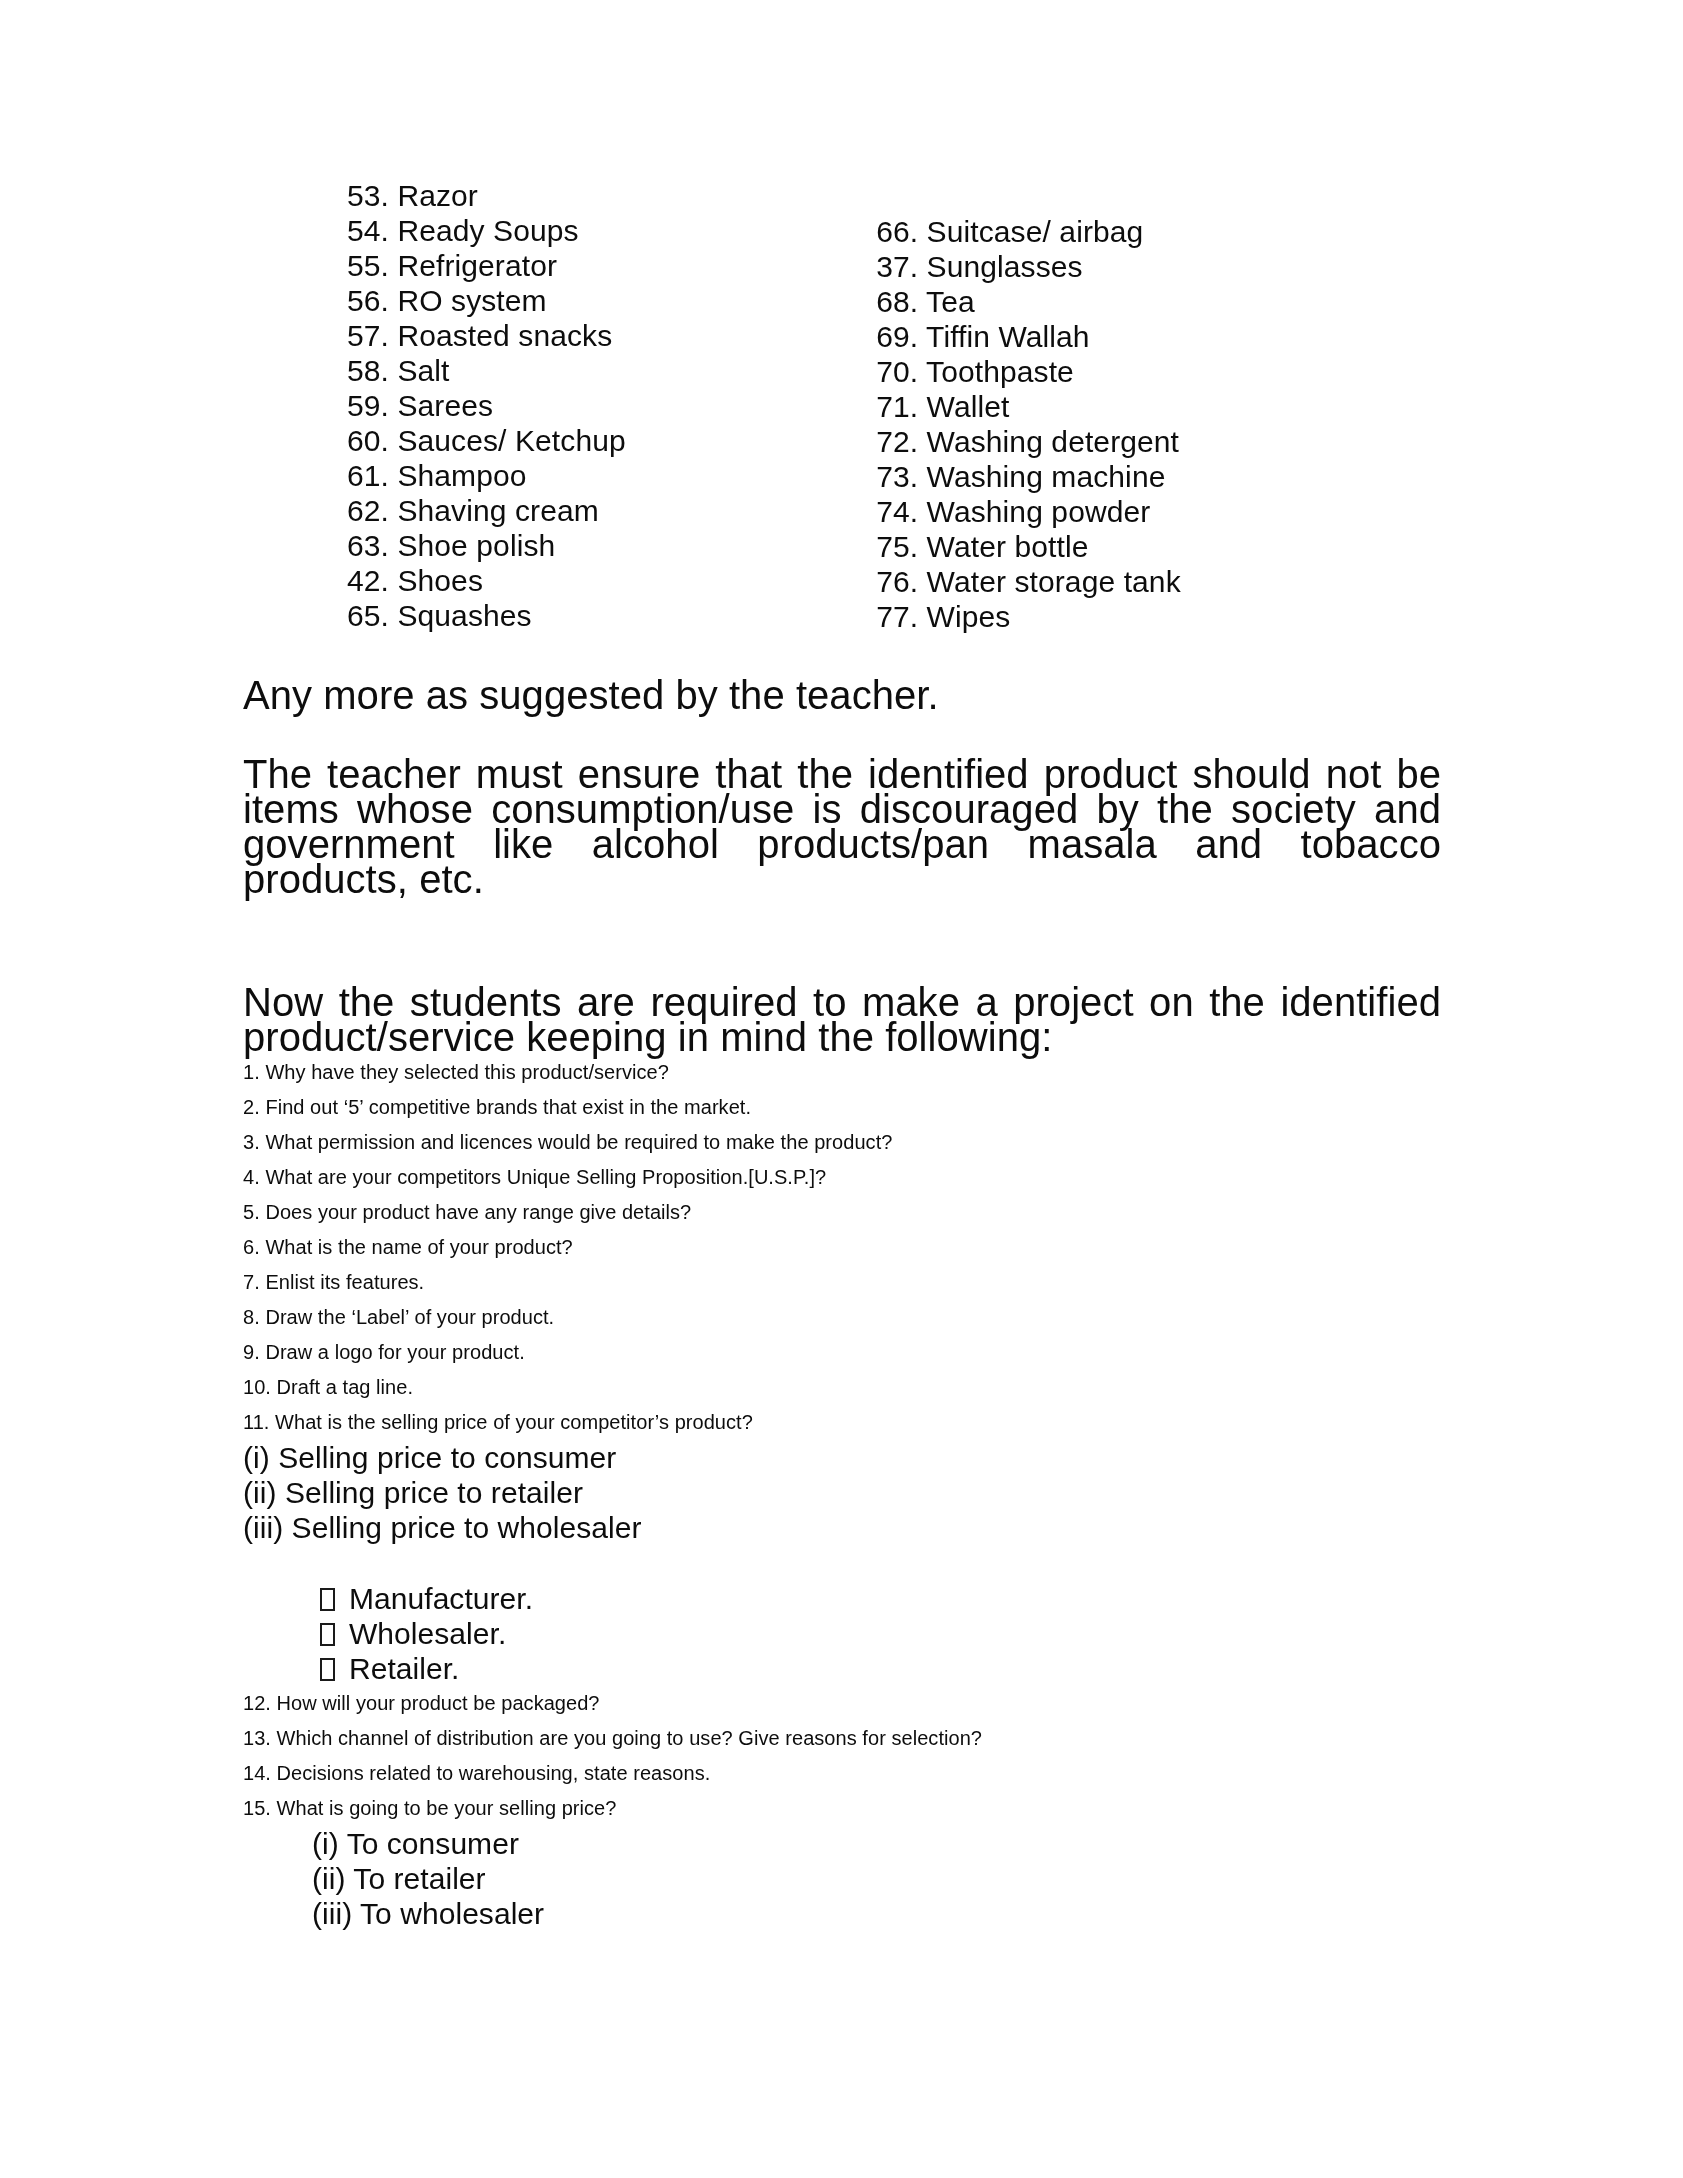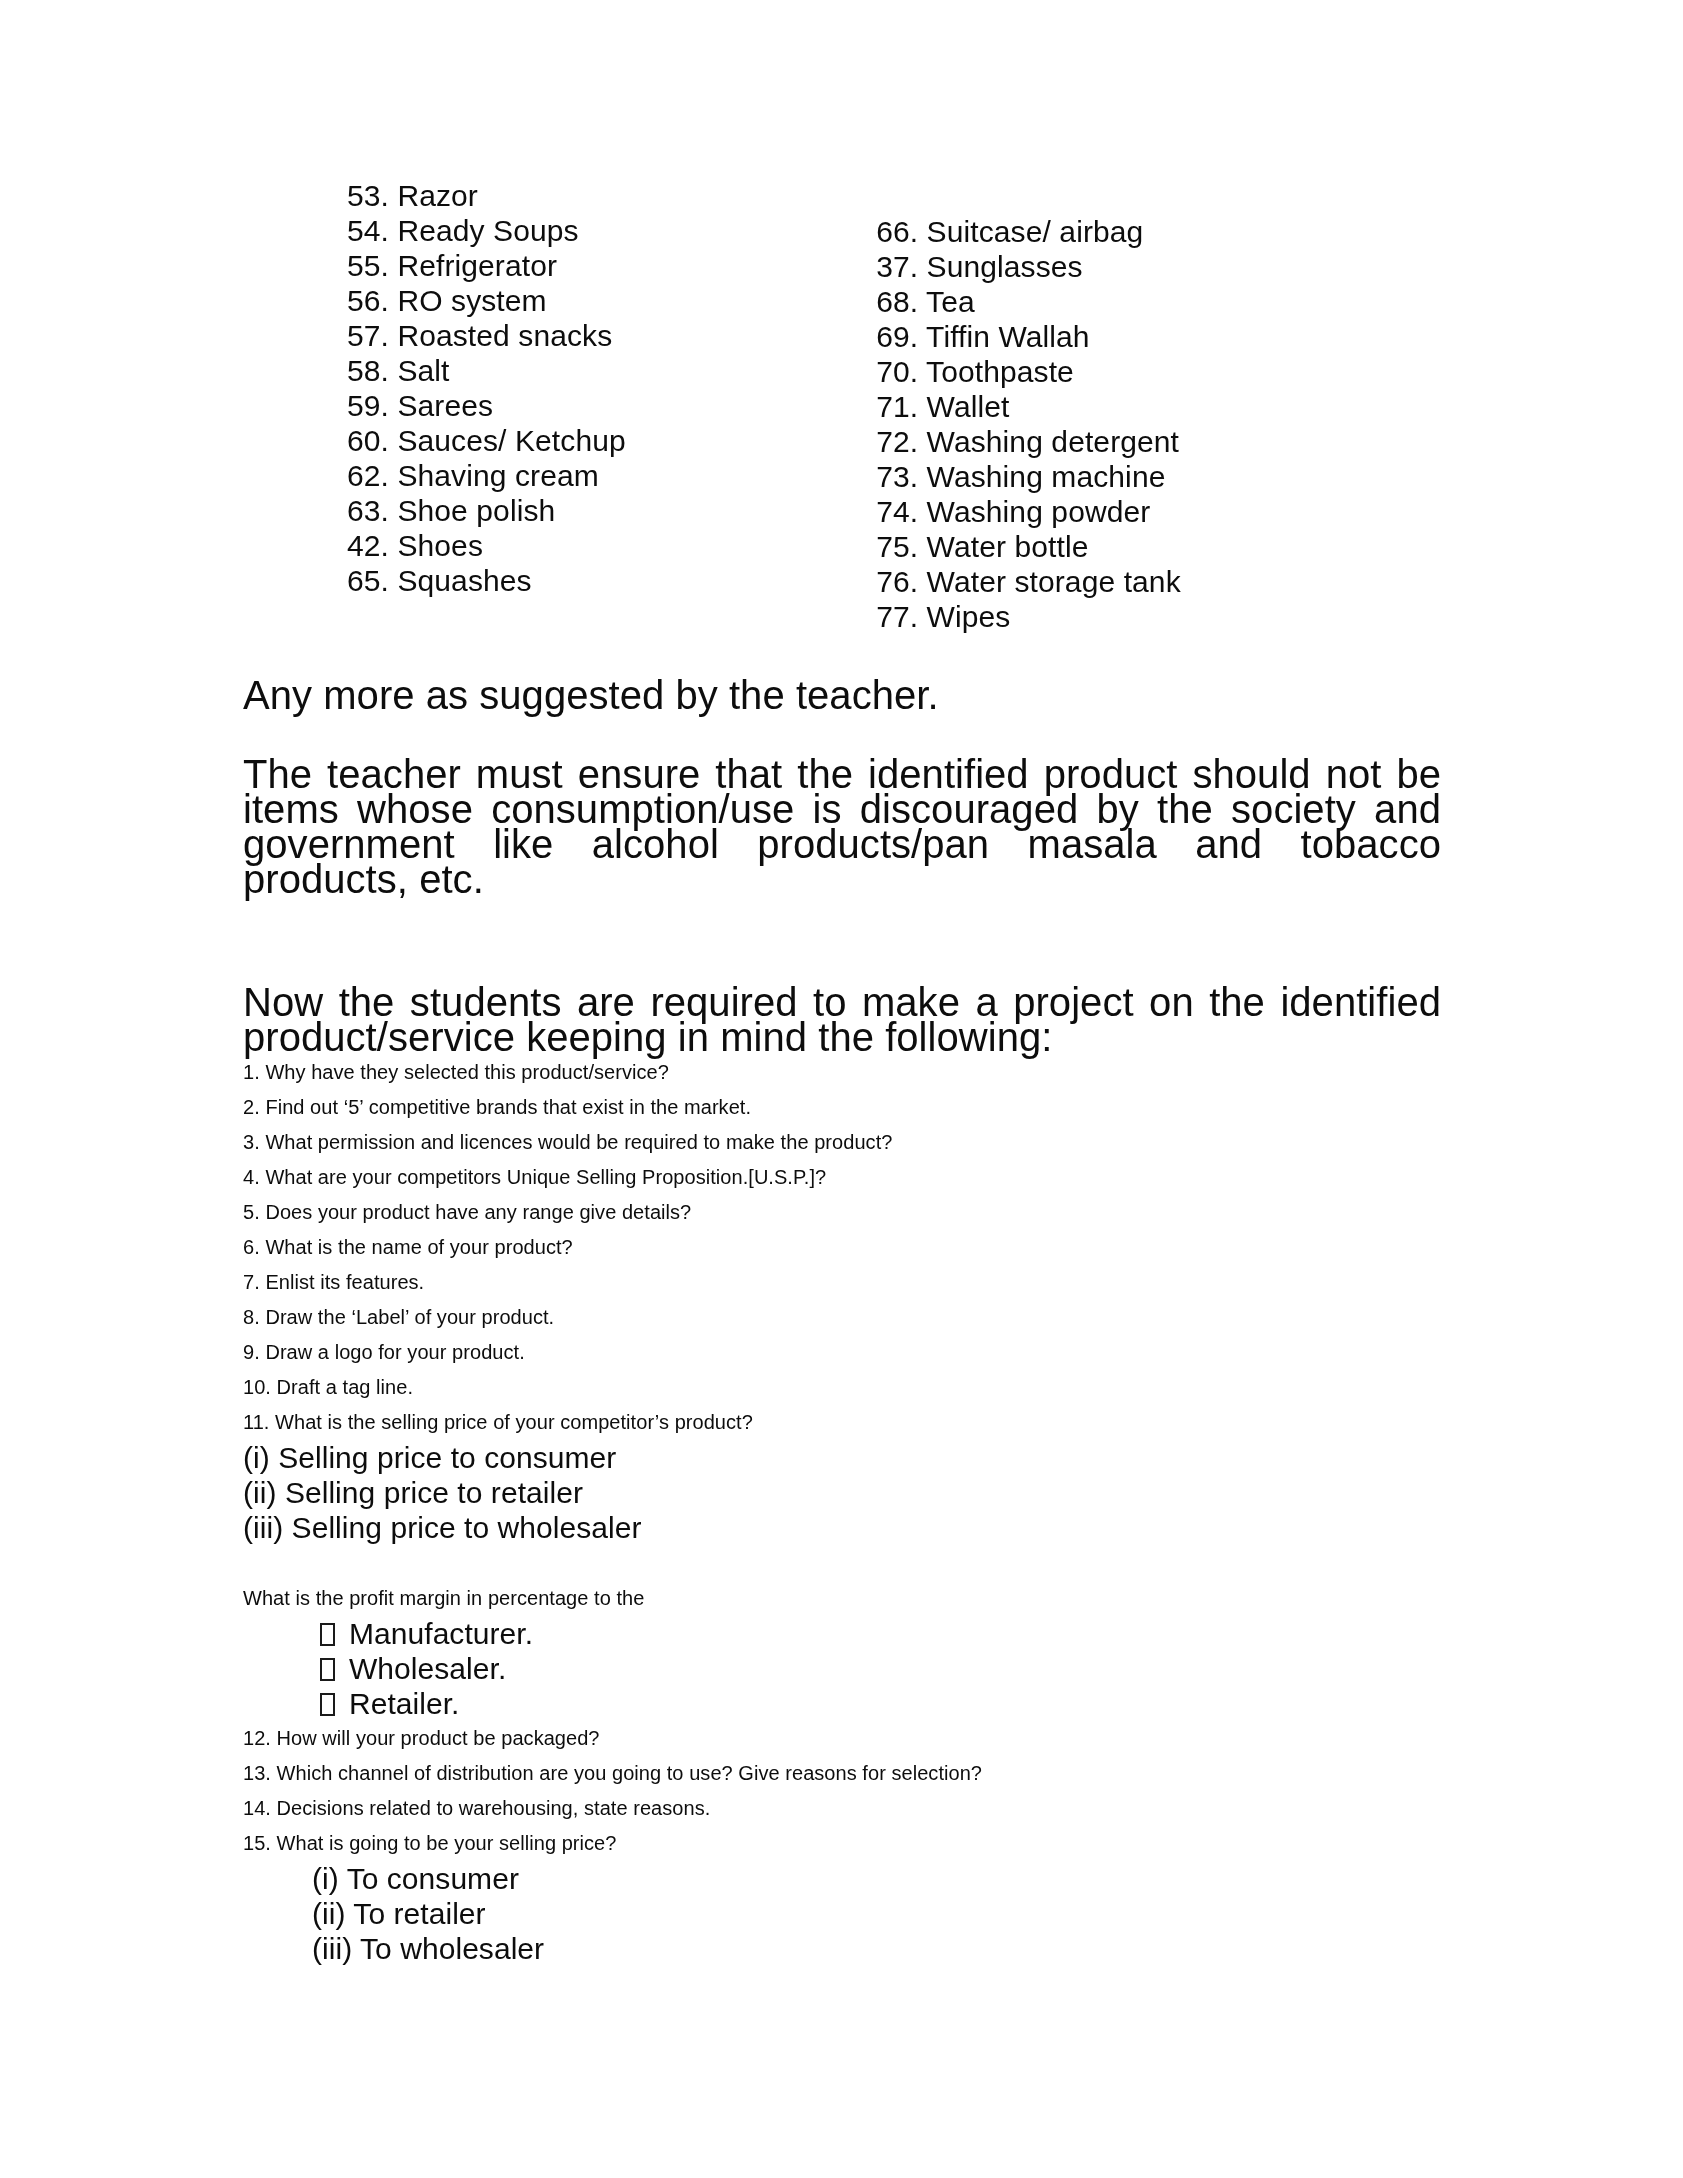--- a/index.html
+++ b/index.html
@@ -110,20 +110,21 @@
     <div class="product-lists">
       <div class="col col-left">
         <div class="product-item">53. Razor</div>
         <div class="product-item">54. Ready Soups</div>
         <div class="product-item">55. Refrigerator</div>
         <div class="product-item">56. RO system</div>
         <div class="product-item">57. Roasted snacks</div>
         <div class="product-item">58. Salt</div>
         <div class="product-item">59. Sarees</div>
         <div class="product-item">60. Sauces/ Ketchup</div>
+        <div class="product-item">61. Shampoo</div>
         <div class="product-item">62. Shaving cream</div>
         <div class="product-item">63. Shoe polish</div>
         <div class="product-item">42. Shoes</div>
         <div class="product-item">65. Squashes</div>
       </div>
       <div class="col col-right">
         <div class="product-item">66. Suitcase/ airbag</div>
         <div class="product-item">37. Sunglasses</div>
         <div class="product-item">68. Tea</div>
         <div class="product-item">69. Tiffin Wallah</div>
@@ -164,21 +165,20 @@
     <div class="q-line">9. Draw a logo for your product.</div>
     <div class="q-line">10. Draft a tag line.</div>
     <div class="q-line">11. What is the selling price of your competitor’s product?</div>
 
     <div class="sub-line">(i) Selling price to consumer</div>
     <div class="sub-line">(ii) Selling price to retailer</div>
     <div class="sub-line">(iii) Selling price to wholesaler</div>
 
     <div class="spacer-md"></div>
 
-    <div class="q-line">What is the profit margin in percentage to the</div>
 
     <div class="sub-line indent-bullet">
       <span class="box-glyph"></span><span>Manufacturer.</span>
     </div>
     <div class="sub-line indent-bullet">
       <span class="box-glyph"></span><span>Wholesaler.</span>
     </div>
     <div class="sub-line indent-bullet">
       <span class="box-glyph"></span><span>Retailer.</span>
     </div>

